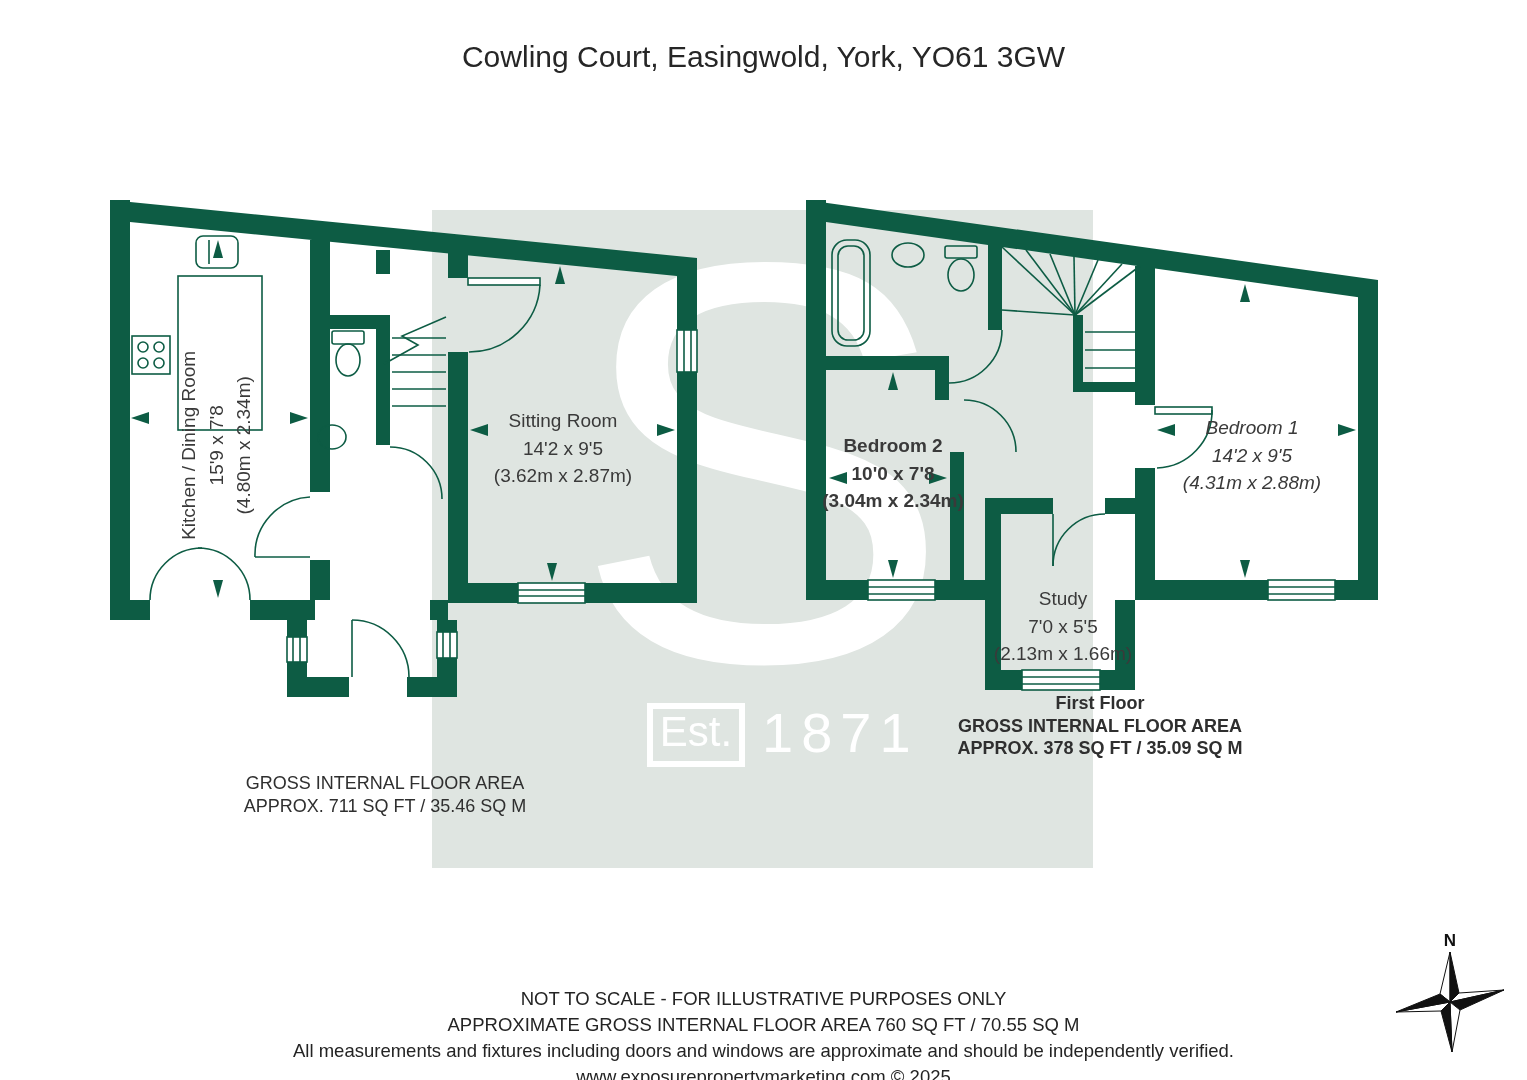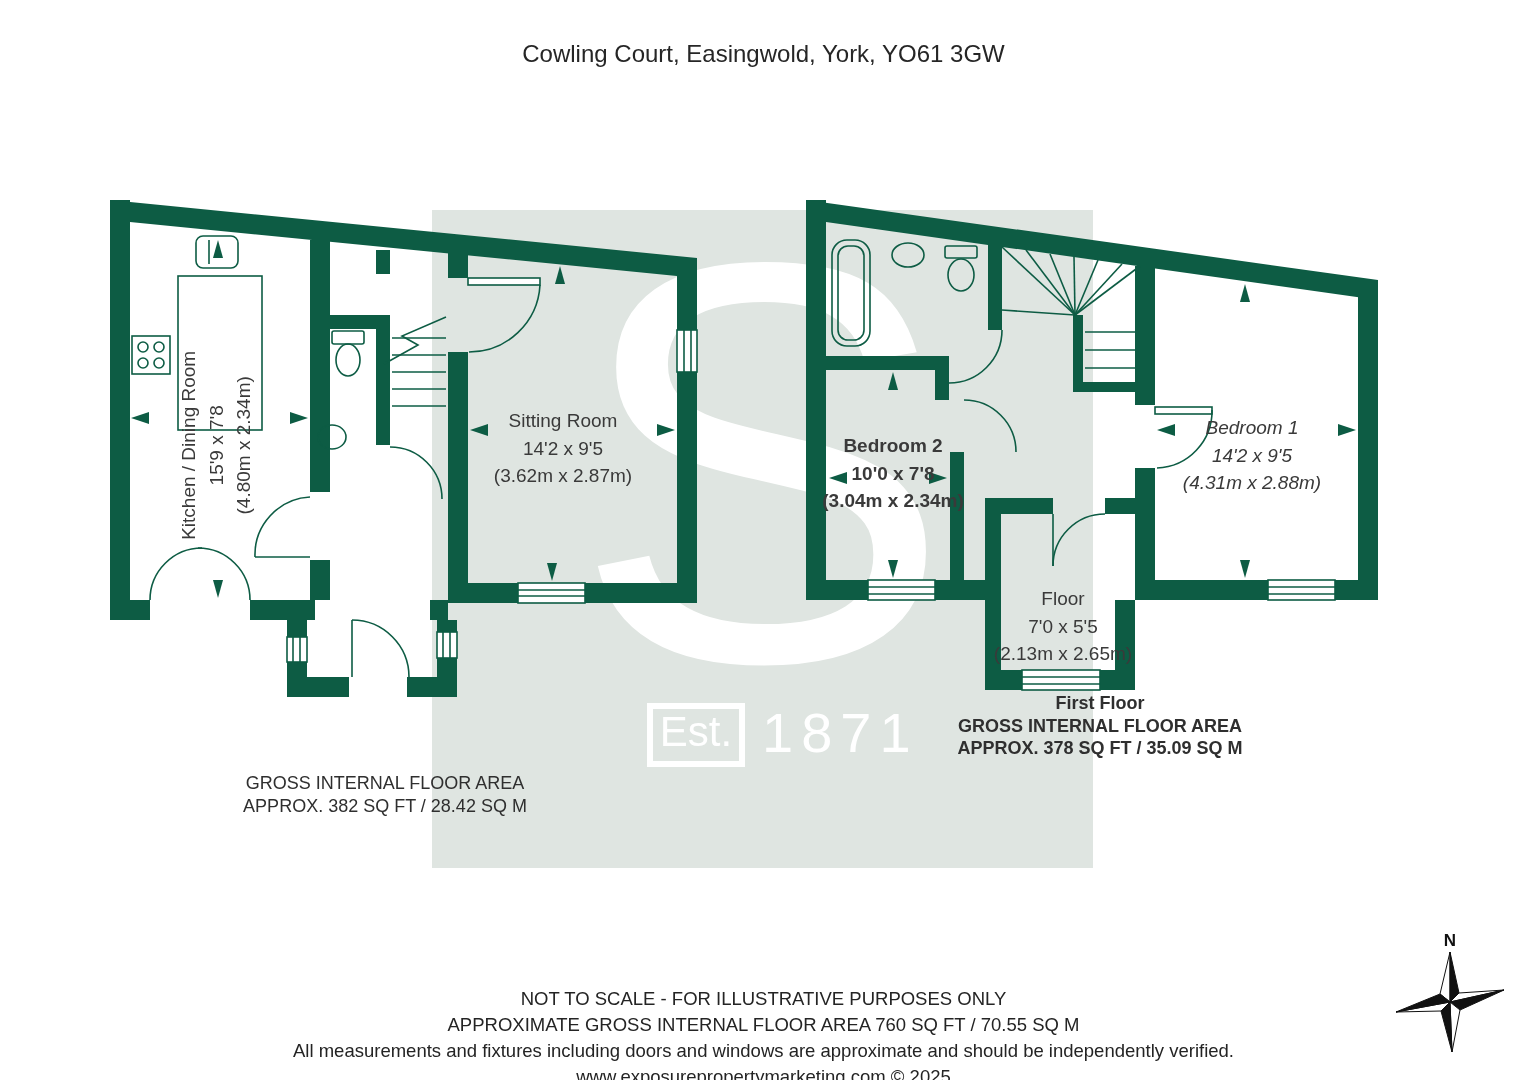--- a/index.html
+++ b/index.html
@@ -1,20 +1,20 @@
 <!DOCTYPE html>
 <html><head>
 <meta charset="utf-8">
 <style>
   html,body{margin:0;padding:0;background:#ffffff;}
   .page{position:relative;width:1527px;height:1080px;background:#ffffff;
         font-family:"Liberation Sans",sans-serif;overflow:hidden;}
   .plan-svg{position:absolute;left:0;top:0;z-index:1;}
   .txt{position:absolute;z-index:2;color:#3a3a3a;}
-  .title{left:0;top:40px;width:100%;text-align:center;font-size:24px;color:#262626;}
+  .title{left:0;top:40px;width:100%;text-align:center;font-size:30px;color:#262626;}
   .room-label{text-align:center;font-size:19px;line-height:1.45;}
   .kitchen-label{left:76px;top:404px;width:280px;transform:rotate(-90deg);transform-origin:center;}
   .sitting-label{left:443px;top:407px;width:240px;}
   .bedroom2-label{left:773px;top:432px;width:240px;font-weight:bold;}
   .bedroom1-label{left:1132px;top:414px;width:240px;font-style:italic;}
   .study-label{left:943px;top:585px;width:240px;}
   .caption{text-align:center;font-size:18px;line-height:1.25;color:#2f2f2f;}
   .caption-ground{left:215px;top:772px;width:340px;}
   .caption-first{left:930px;top:692px;width:340px;font-weight:bold;}
   .footer{left:0;top:938px;width:100%;text-align:center;font-size:18.5px;line-height:1.4;color:#242424;margin-top:48px;}
@@ -244,28 +244,28 @@
     <span class="lbl-line">(3.04m x 2.34m)</span>
   </div>
 
   <div class="txt room-label bedroom1-label">
     <span class="lbl-line">Bedroom 1</span>
     <span class="lbl-line">14'2 x 9'5</span>
     <span class="lbl-line">(4.31m x 2.88m)</span>
   </div>
 
   <div class="txt room-label study-label">
-    <span class="lbl-line">Floor</span>
+    <span class="lbl-line">Study</span>
     <span class="lbl-line">7'0 x 5'5</span>
-    <span class="lbl-line">(2.13m x 2.65m)</span>
+    <span class="lbl-line">(2.13m x 1.66m)</span>
   </div>
 
   <div class="txt caption caption-ground">
     <span class="lbl-line">GROSS INTERNAL FLOOR AREA</span>
-    <span class="lbl-line">APPROX. 382 SQ FT / 28.42 SQ M</span>
+    <span class="lbl-line">APPROX. 711 SQ FT / 35.46 SQ M</span>
   </div>
 
   <div class="txt caption caption-first">
     <span class="lbl-line">First Floor</span>
     <span class="lbl-line">GROSS INTERNAL FLOOR AREA</span>
     <span class="lbl-line">APPROX. 378 SQ FT / 35.09 SQ M</span>
   </div>
 
   <div class="txt footer">
     <span class="lbl-line">NOT TO SCALE - FOR ILLUSTRATIVE PURPOSES ONLY</span>

